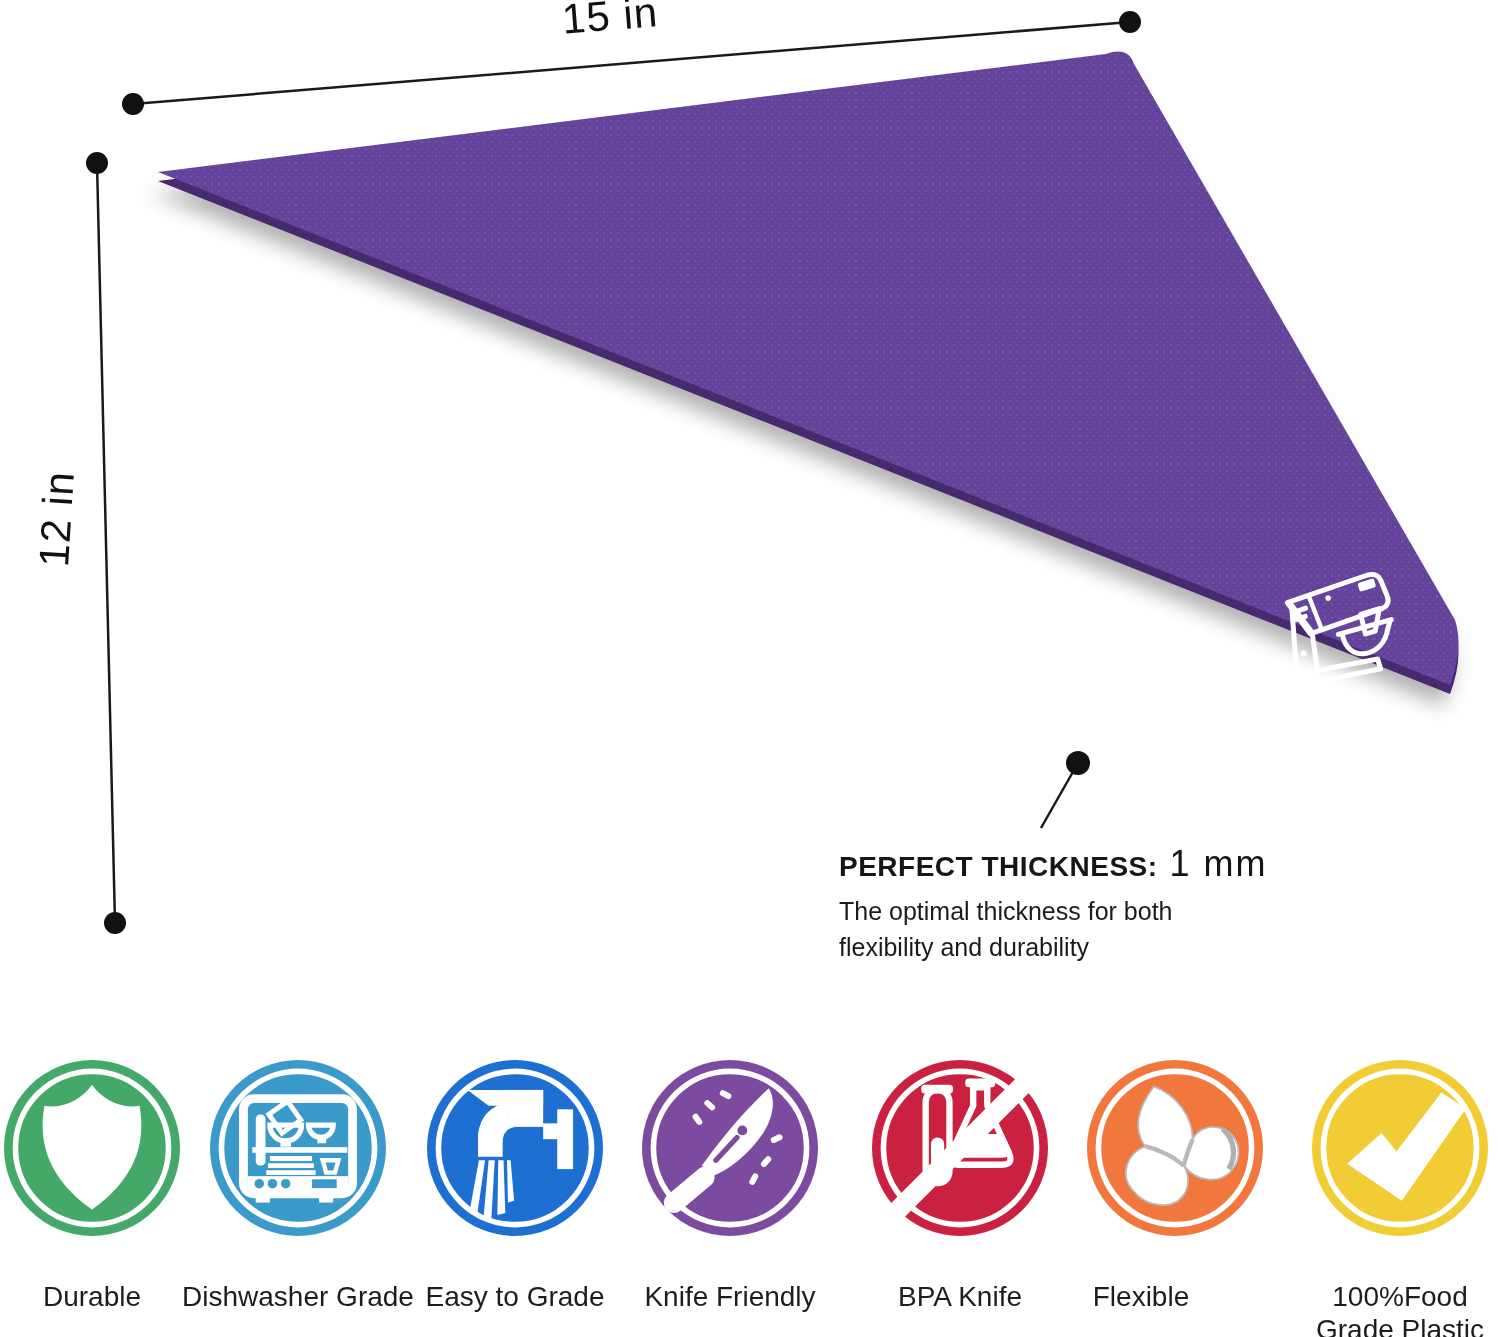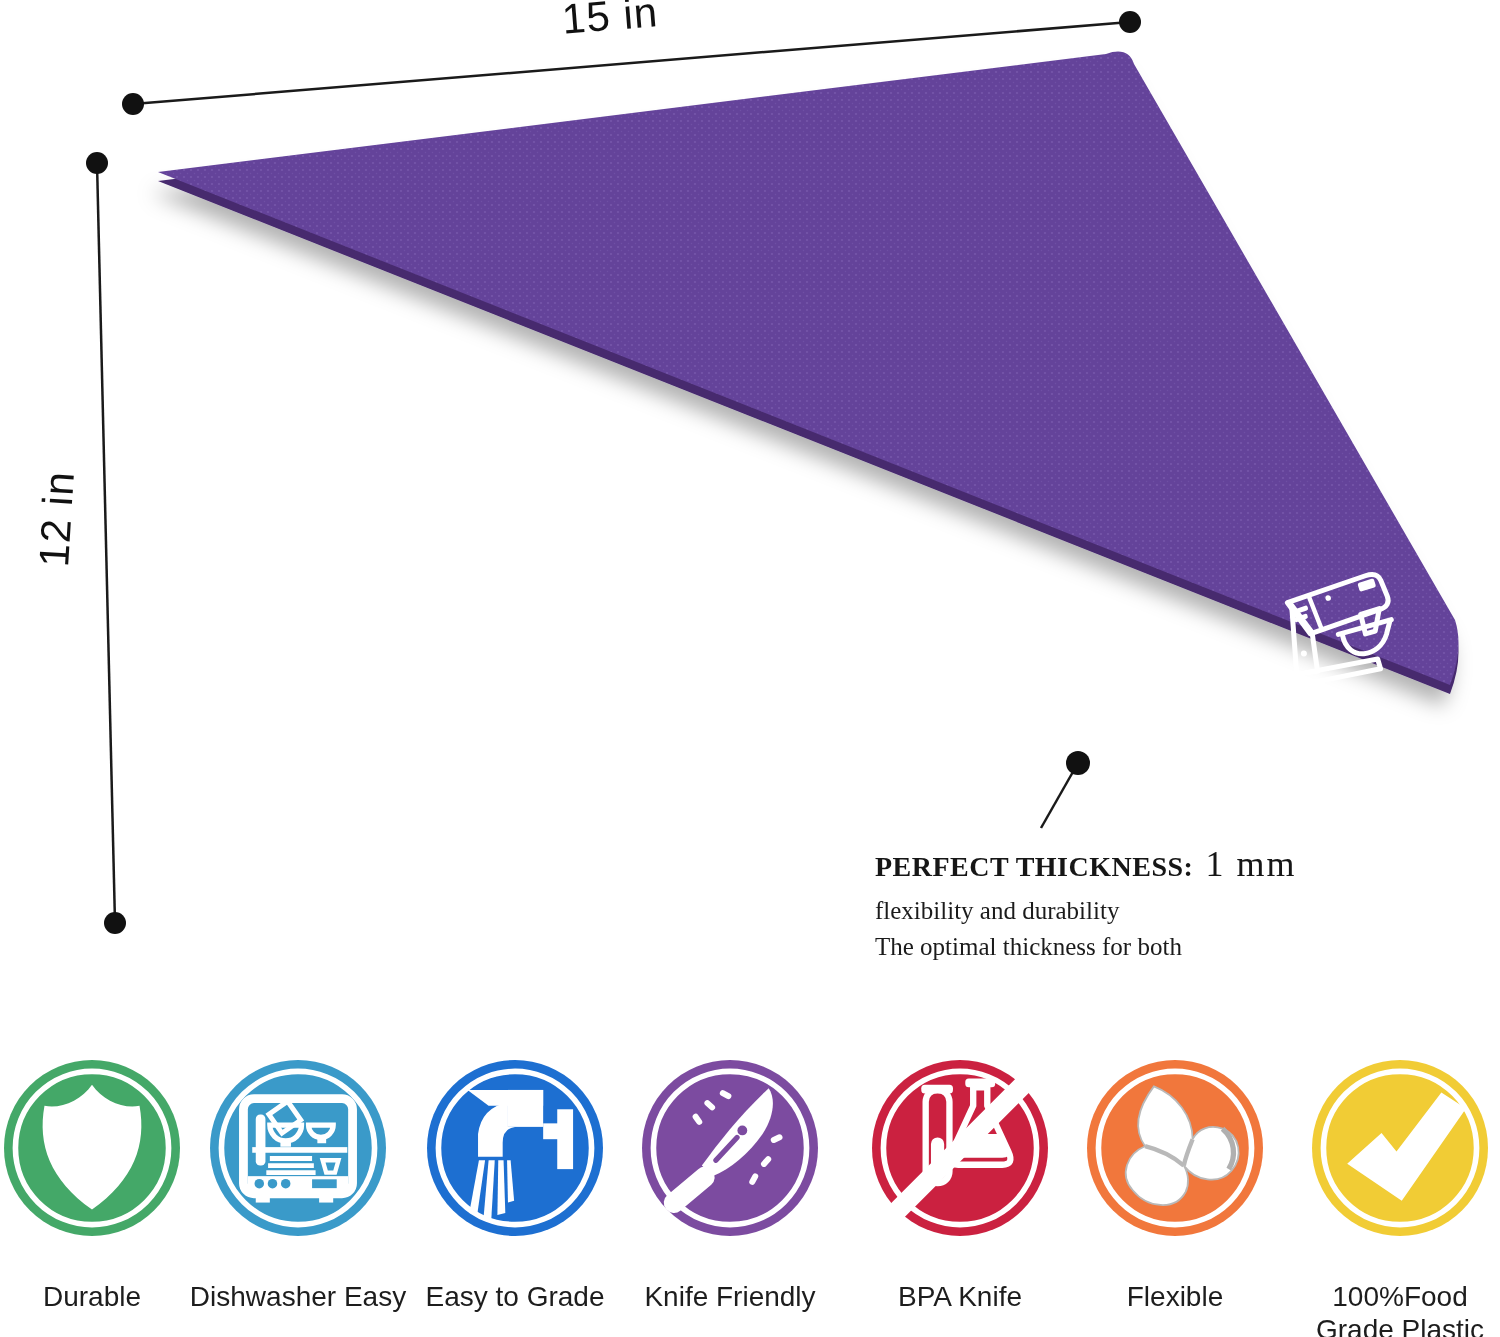--- a/index.html
+++ b/index.html
@@ -3,21 +3,21 @@
 <meta charset="utf-8">
 <style>
   html,body{margin:0;padding:0;background:#fff;}
   #stage{position:relative;width:1500px;height:1337px;background:#ffffff;overflow:hidden;
          font-family:"Liberation Sans",sans-serif;color:#161616;}
   #scene{position:absolute;left:0;top:0;}
   .dim-label{position:absolute;font-size:42px;font-weight:400;color:#111;text-align:center;
              letter-spacing:1px;}
   #width-label{left:520px;top:-8px;width:180px;transform:rotate(-4.6deg);}
   #height-label{left:-33px;top:495px;width:180px;transform:rotate(-86.5deg);}
-  #callout-text{position:absolute;left:875px;top:843px;width:430px;font-family:Liberation Serif, serif;}
+  #callout-text{position:absolute;left:839px;top:843px;width:430px;}
   #callout-title{font-size:28px;font-weight:700;color:#161616;letter-spacing:.5px;white-space:nowrap;}
   #callout-value{font-size:36px;font-weight:400;margin-left:12px;letter-spacing:2px;}
   #callout-desc{margin-top:8px;font-size:25px;line-height:36px;color:#1b1b1b;}
   .feature{position:absolute;top:1060px;width:176px;height:176px;}
   .feature svg{display:block;}
   .feature-label{position:absolute;top:1280px;width:240px;text-align:center;font-size:28px;
                  line-height:33px;color:#1d1d1d;white-space:pre-line;}
 </style>
 </head>
 <body>
@@ -74,22 +74,22 @@
   </svg>
 
   <div class="dim-label" id="width-label">15 in</div>
   <div class="dim-label" id="height-label">12 in</div>
 
   <div id="callout-text">
     <div>
       <span id="callout-title">PERFECT THICKNESS:</span><span id="callout-value">1 mm</span>
     </div>
     <div id="callout-desc">
+      <div>The optimal thickness for both</div>
       <div>flexibility and durability</div>
-      <div>The optimal thickness for both</div>
     </div>
   </div>
 
   <div class="feature" style="left:4px">
     <svg width="176" height="176" viewBox="0 0 100 100">
       <circle cx="50" cy="50" r="50" fill="#44a868"></circle>
       <circle cx="50" cy="50" r="43.5" fill="none" stroke="#fff" stroke-width="3.2"></circle>
       <path fill="#fff" d="M50,14 C44,23 32,28 23,26 C19,48 26,68 50,85 C74,68 81,48 77,26 C68,28 56,23 50,14 Z"></path>
     </svg>
   </div>
@@ -192,21 +192,21 @@
 
   <div class="feature" style="left:1312px">
     <svg width="176" height="176" viewBox="0 0 100 100">
       <circle cx="50" cy="50" r="50" fill="#f1cc35"></circle>
       <circle cx="50" cy="50" r="43.5" fill="none" stroke="#fff" stroke-width="3.2"></circle>
       <path fill="#fff" d="M20,59 L39.5,41.5 L48,52 L73.5,18.5 L87.5,27.5 L51,80 Z"></path>
     </svg>
   </div>
 
   <div class="feature-label" style="left:-28px">Durable</div>
-  <div class="feature-label" style="left:178px">Dishwasher Easy</div>
+  <div class="feature-label" style="left:178px">Dishwasher Grade</div>
   <div class="feature-label" style="left:395px">Easy to Grade</div>
   <div class="feature-label" style="left:610px">Knife Friendly</div>
   <div class="feature-label" style="left:840px">BPA Knife</div>
-  <div class="feature-label" style="left:1055px">Flexible</div>
+  <div class="feature-label" style="left:1021px">Flexible</div>
   <div class="feature-label" style="left:1280px">100%Food
 Grade Plastic</div>
 
 </div>
 
 </body></html>

